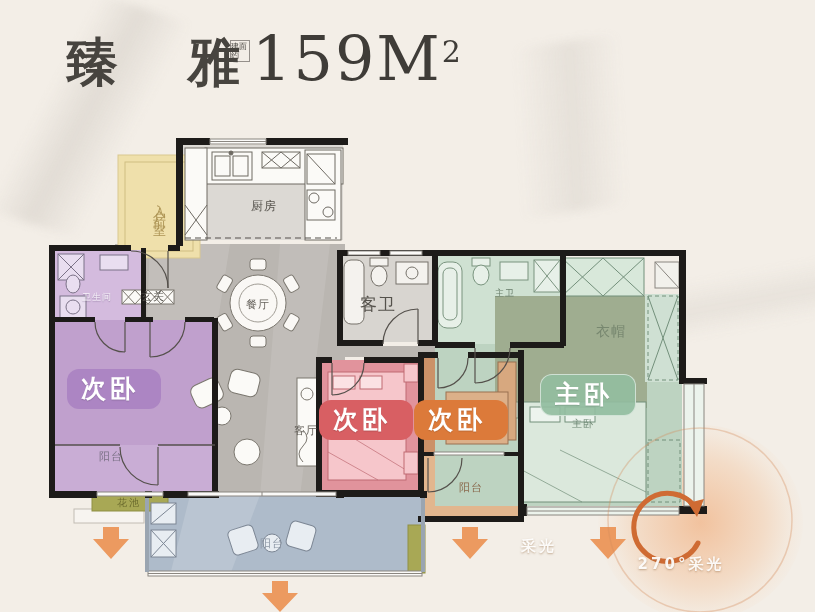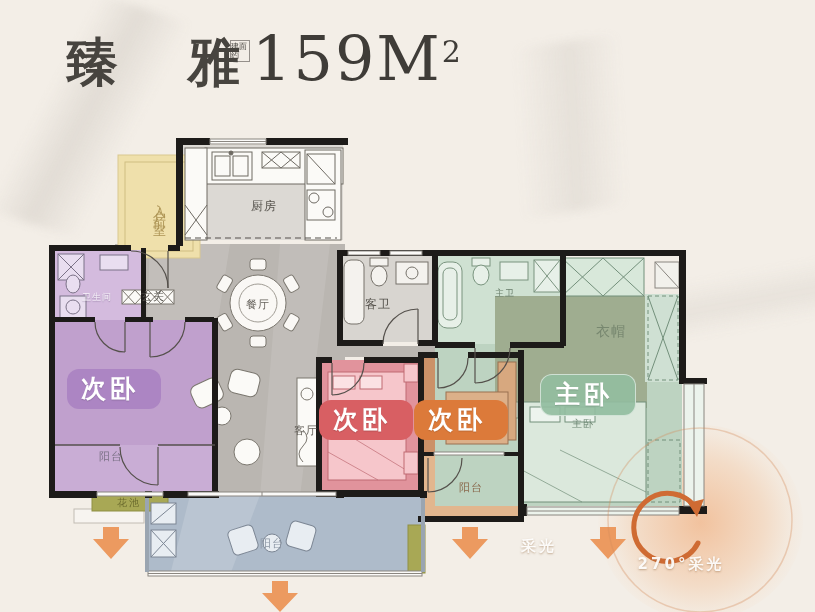--- a/index.html
+++ b/index.html
@@ -302,21 +302,21 @@
 
   <div class="lbl vtext" style="left:159px;top:206px;font-size:13px;color:#ad9455;">入户前室</div>
   <div class="lbl" style="left:264px;top:206px;font-size:12px;">厨房</div>
   <div class="lbl" style="left:153px;top:296px;font-size:11px;">玄关</div>
   <div class="lbl" style="left:258px;top:304px;font-size:11px;color:#66625c;">餐厅</div>
   <div class="lbl" style="left:258px;top:430px;font-size:11px;color:#66625c;margin-left:48px;">客厅</div>
   <div class="lbl" style="left:97px;top:297px;font-size:9px;color:rgba(250,246,252,.95);text-shadow:0 1px 1px rgba(90,70,110,.4);">卫生间</div>
   <div class="badge" style="left:114px;top:389px;background:rgba(170,130,194,.92);">次卧</div>
   <div class="lbl" style="left:111px;top:456px;font-size:11px;color:#7c7287;">阳台</div>
   <div class="lbl" style="left:129px;top:503px;font-size:10px;color:#6c6c2e;letter-spacing:2px;text-align:center;">花池</div>
-  <div class="lbl" style="left:378px;top:304px;font-size:12px;">客卫</div>
+  <div class="lbl" style="left:378px;top:304px;font-size:17px;">客卫</div>
   <div class="badge" style="left:366px;top:420px;background:#d85f63;">次卧</div>
   <div class="badge" style="left:461px;top:420px;background:#dc7a3a;">次卧</div>
   <div class="lbl" style="left:471px;top:487px;font-size:11px;color:#8a6a4d;">阳台</div>
   <div class="lbl" style="left:505px;top:293px;font-size:9px;color:#6a7f6c;">主卫</div>
   <div class="lbl" style="left:611px;top:332px;font-size:14px;color:#77876f;">衣帽</div>
   <div class="badge" style="left:588px;top:395px;background:rgba(147,189,159,.92);border:1px solid rgba(255,255,255,.55);">主卧</div>
   <div class="lbl" style="left:583px;top:424px;font-size:10px;color:#6c8672;">主卧</div>
   <div class="lbl" style="left:272px;top:543px;font-size:11px;color:#8c96a4;">阳台</div>
 
   <div class="lbl wlbl" style="left:539px;top:546px;font-size:15px;">采光</div>

